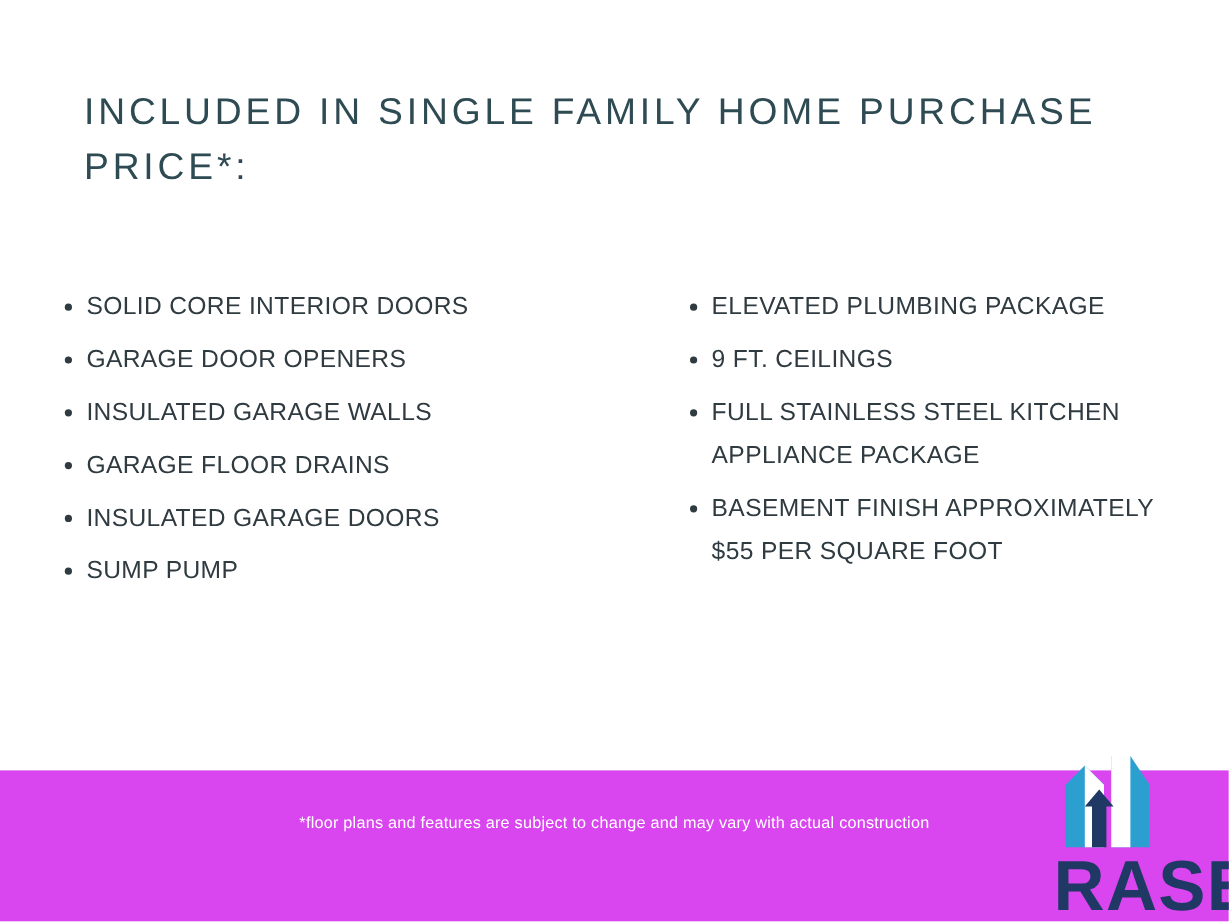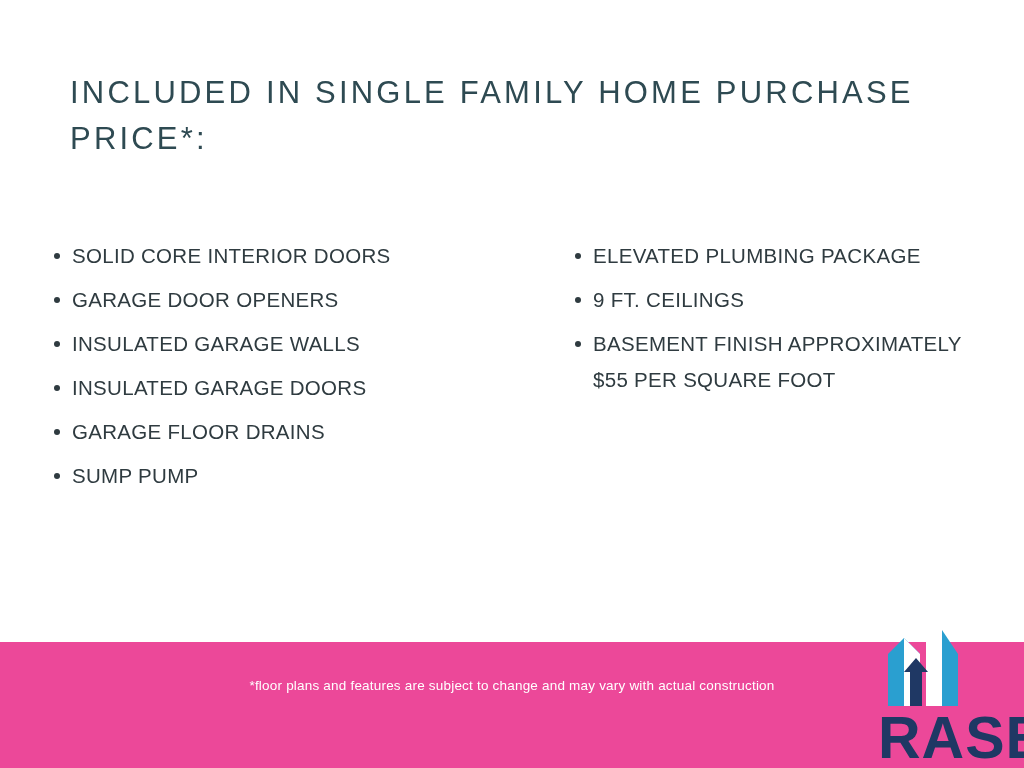--- a/index.html
+++ b/index.html
@@ -77,21 +77,21 @@
     background: #2f3b40;
     border-radius: 50%;
   }
 
   .footer-band {
     position: absolute;
     left: 0;
     bottom: 0;
     width: 1024px;
     height: 126px;
-    background: #ec4899;
+    background: #d946ef;
   }
 
   .footer-note {
     position: absolute;
     left: 0;
     top: 36px;
     width: 1024px;
     text-align: center;
     font-size: 13.5px;
     color: #ffffff;
@@ -134,30 +134,31 @@
 
   <div class="slide-title">INCLUDED IN SINGLE FAMILY HOME PURCHASE PRICE*:</div>
 
   <div class="columns">
 
     <div class="column">
       <ul class="bullets">
         <li>SOLID CORE INTERIOR DOORS</li>
         <li>GARAGE DOOR OPENERS</li>
         <li>INSULATED GARAGE WALLS</li>
+        <li>GARAGE FLOOR DRAINS</li>
         <li>INSULATED GARAGE DOORS</li>
-        <li>GARAGE FLOOR DRAINS</li>
         <li>SUMP PUMP</li>
       </ul>
     </div>
 
     <div class="column">
       <ul class="bullets">
         <li>ELEVATED PLUMBING PACKAGE</li>
         <li>9 FT. CEILINGS</li>
+        <li>FULL STAINLESS STEEL KITCHEN APPLIANCE PACKAGE</li>
         <li>BASEMENT FINISH APPROXIMATELY $55 PER SQUARE FOOT</li>
       </ul>
     </div>
 
   </div>
 
   <div class="footer-band">
     <div class="footer-note">*floor plans and features are subject to change and may vary with actual construction</div>
 
     <div class="logo">

